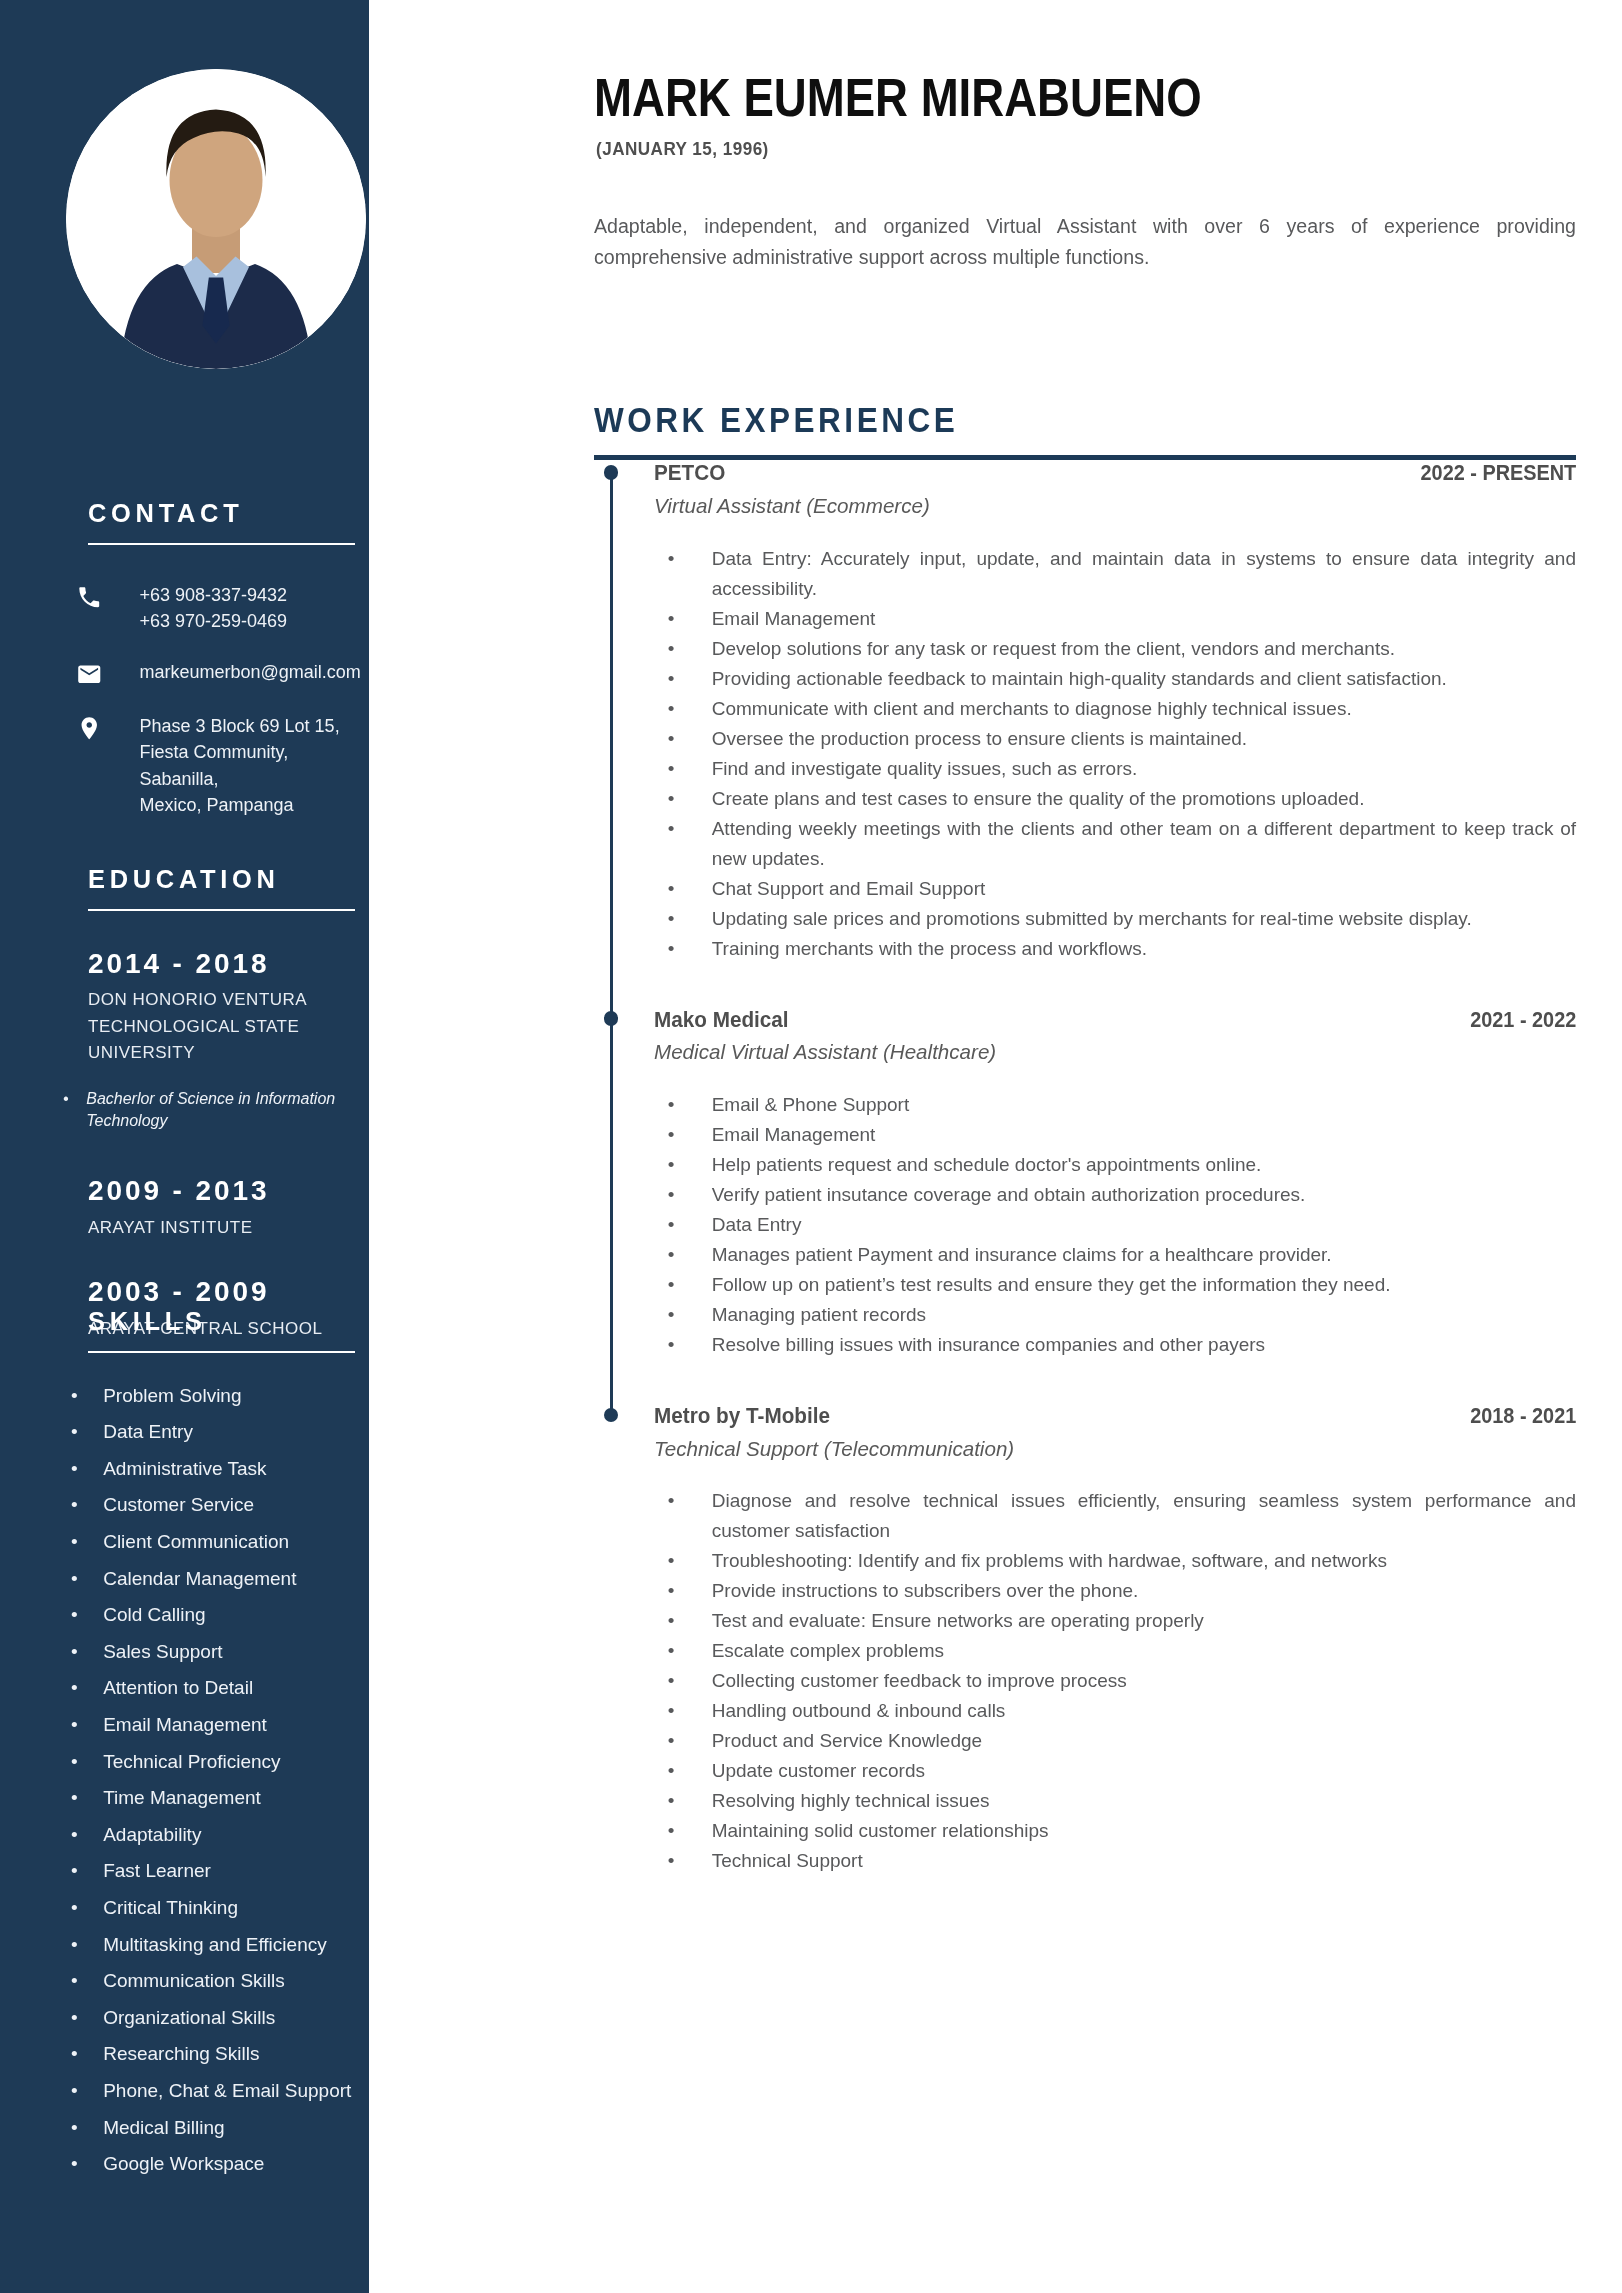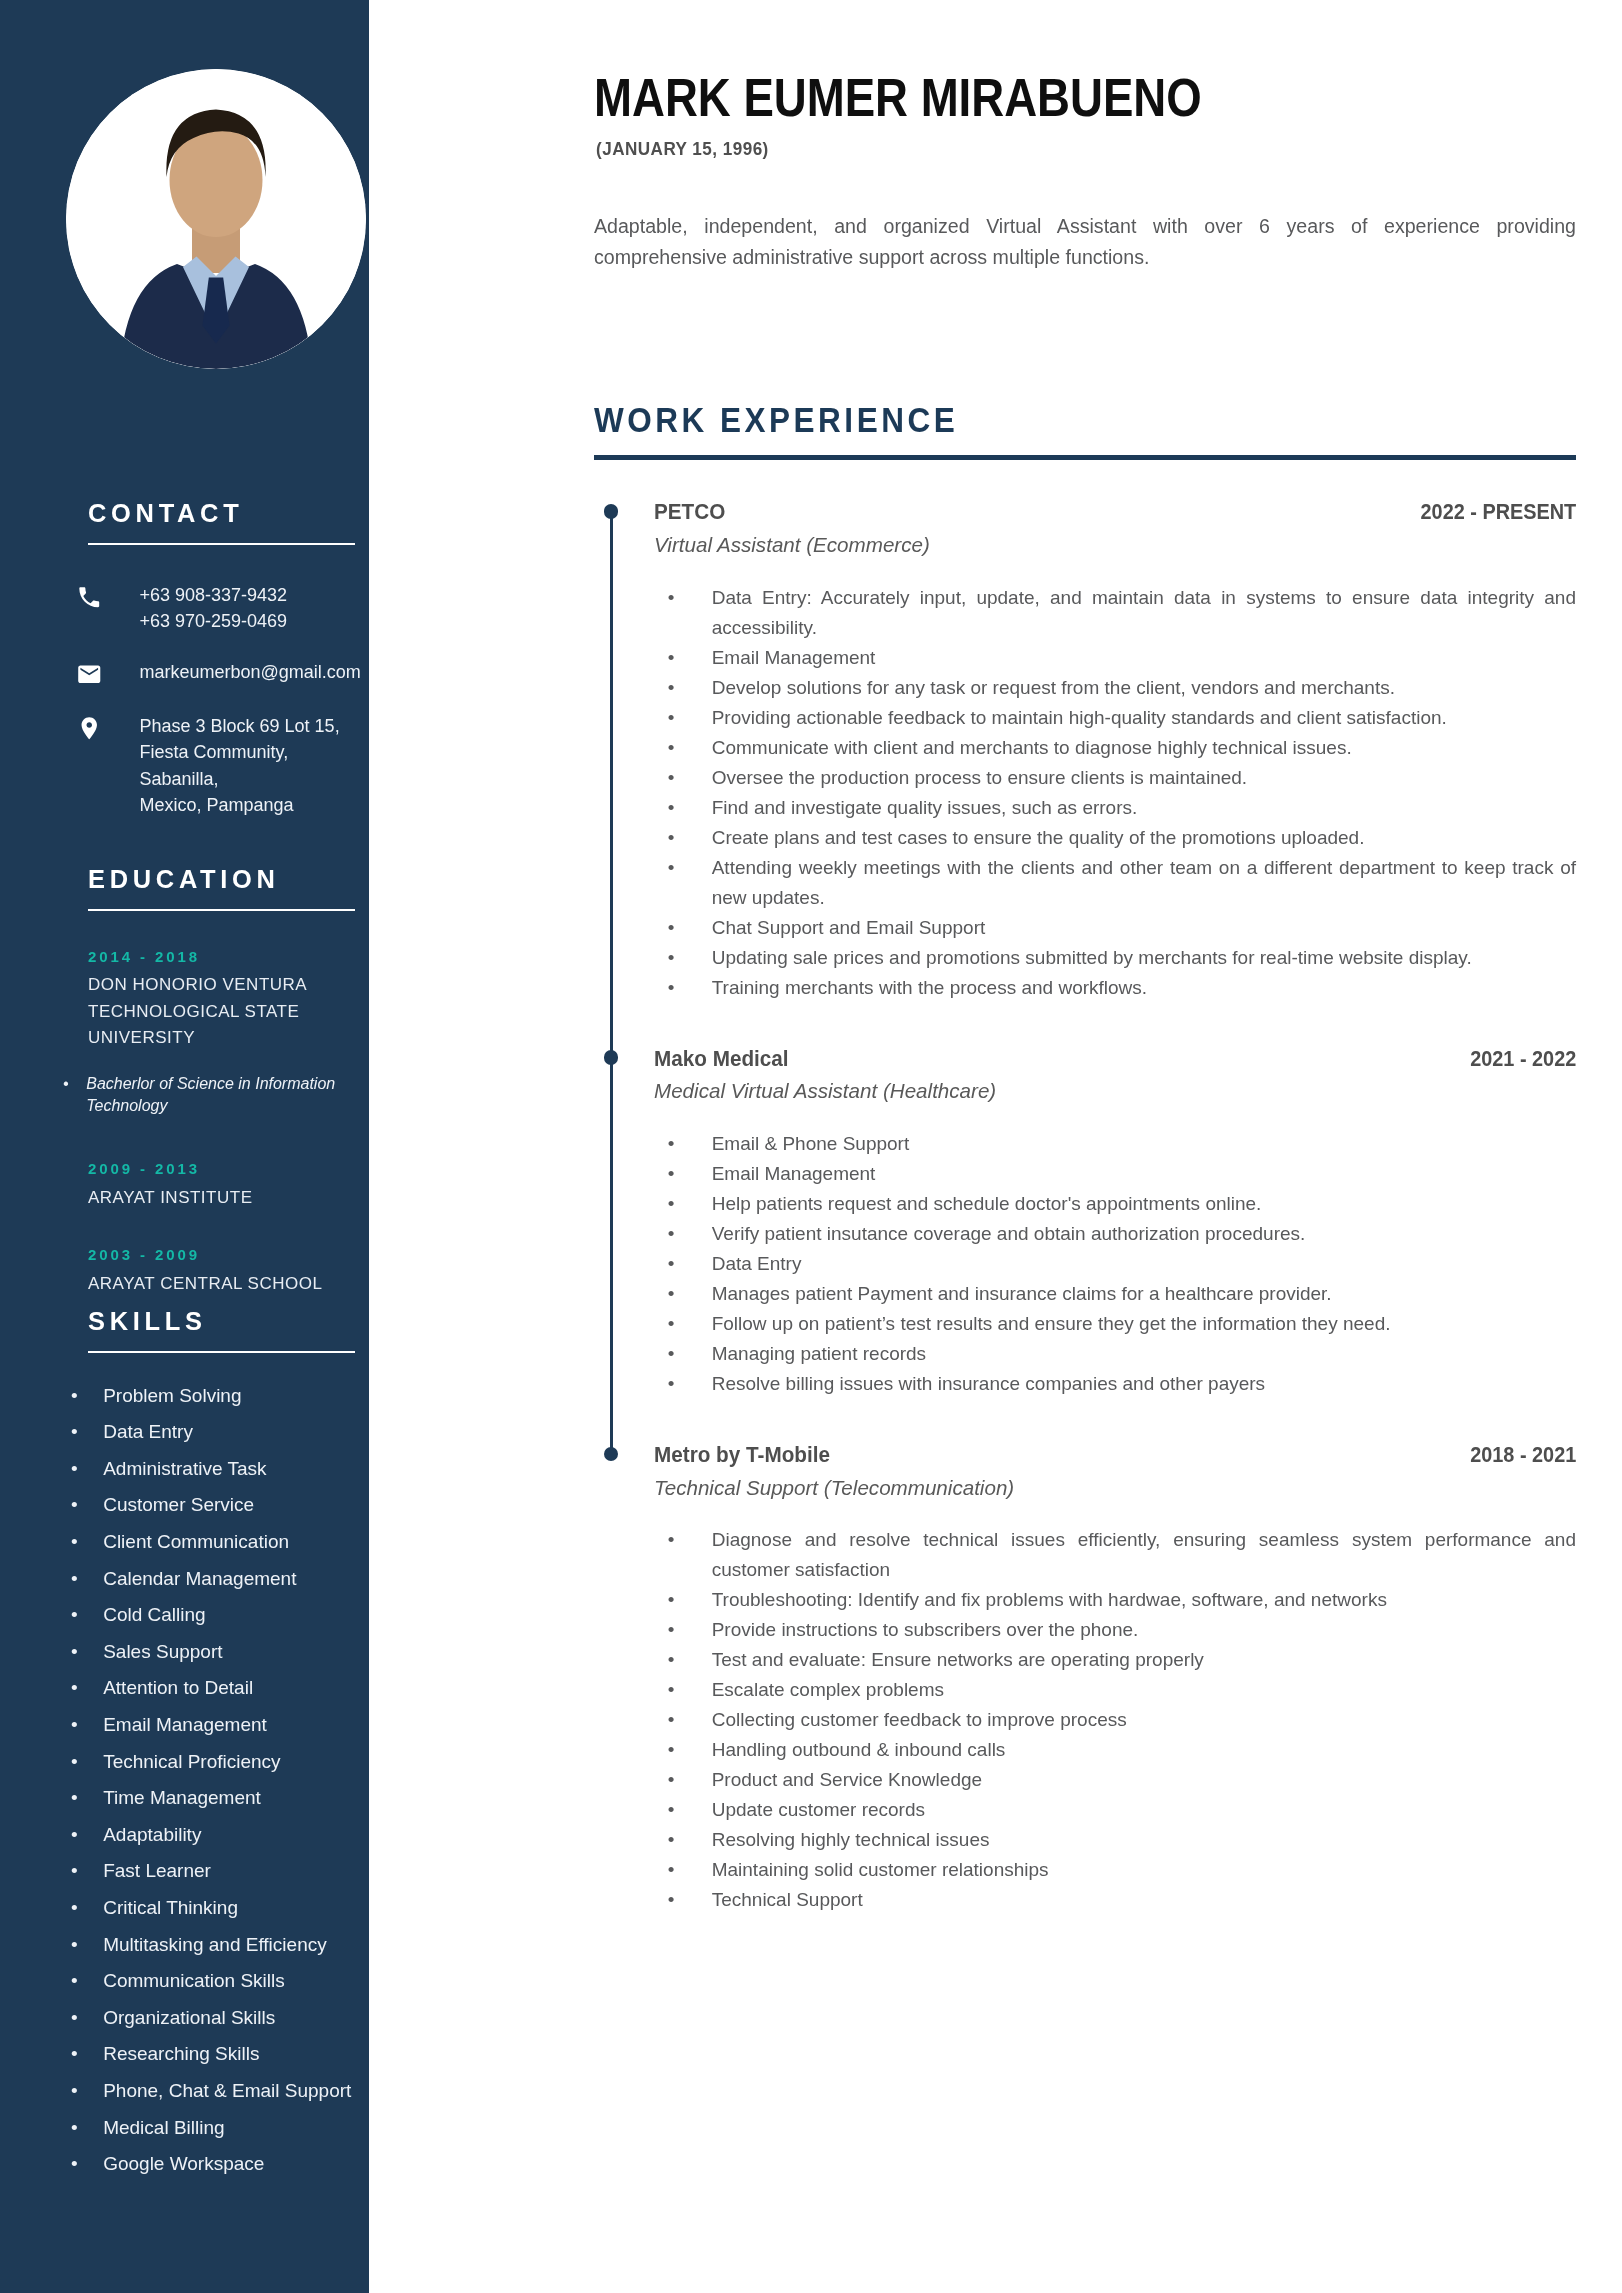--- a/index.html
+++ b/index.html
@@ -10,35 +10,35 @@
   
   .sidebar{position:absolute;left:0;top:0;width:369px;height:2294px;background:#1e3a56;}
   .photo-wrap{position:absolute;left:66px;top:69px;width:300px;height:300px;border-radius:50%;background:#fff;overflow:hidden;}
   .photo-wrap svg{display:block;width:100%;height:100%;}
   .side-section{position:absolute;left:0;width:369px;}
   .side-heading{color:#ffffff;font-weight:bold;font-size:26.5px;letter-spacing:4.9px;margin:0 0 0 88px;transform:scaleX(.96);transform-origin:left center;}
   .side-rule{height:2px;background:#ffffff;margin:13.7px 0 0 88px;width:267px;}
   .contact-item{display:flex;margin:0 0 25.5px 76px;color:#eef2f7;font-size:18px;line-height:1.45;}
   .contact-icon{width:26.5px;height:26.5px;flex:0 0 26.5px;margin-right:37px;margin-top:2px;}
   .contact-icon svg{width:26.5px;height:26.5px;display:block;}
-  .edu-years{color:#14b8a6;font-weight:bold;font-size:15px;letter-spacing:2.9px;margin:0 0 7.8px 88px;}
+  .edu-years{color:#ffffff;font-weight:bold;font-size:28px;letter-spacing:2.9px;margin:0 0 7.8px 88px;}
   .edu-school{color:#e8edf3;font-size:17px;letter-spacing:0.5px;line-height:1.55;margin:0 9.8px 0 88px;max-width:270px;}
   .edu-degree{display:flex;color:#eef2f7;font-style:italic;font-size:16px;line-height:1.35;margin:21.6px 5.9px 0 63px;}
   .edu-degree .blt{margin-right:17.6px;}
   .skills-list{margin:33px 0 0 0;padding:0;list-style:none;}
   .skills-list li{display:flex;color:#eef2f7;font-size:19px;line-height:20.6px;margin:0 0 16px 71px;}
   .skills-list .blt{margin-right:25.5px;}
   
   .main{position:absolute;left:594px;top:0;width:982px;}
   .person-name{margin:67px 0 0 0;font-size:53px;font-weight:800;color:#0f0f0f;letter-spacing:0;transform:scaleX(.86);transform-origin:left center;white-space:nowrap;}
   .birthdate{margin:9.8px 0 0 2px;font-size:18.6px;font-weight:bold;color:#4f4f4f;letter-spacing:0.5px;transform:scaleX(.92);transform-origin:left center;}
   .summary{margin:51px 0 0 0;font-size:19.6px;line-height:1.58;text-align:justify;color:#58595b;}
   .we-heading{margin:127px 0 0 0;font-size:35px;font-weight:800;color:#1c3a57;letter-spacing:3.9px;transform:scaleX(.9);transform-origin:left center;}
   .we-rule{height:4.9px;background:#1c3a57;margin-top:15.7px;width:982px;}
-  .jobs{margin-top:39px;}
+  .jobs{}
   .job{position:relative;padding-left:60px;padding-bottom:43px;}
   .job::after{content:"";position:absolute;left:9.8px;top:4.9px;width:14.7px;height:14.7px;border-radius:50%;background:#1e3a56;}
   .job::before{content:"";position:absolute;left:15.7px;top:0;bottom:0;width:2.9px;background:#1e3a56;}
   .job:first-child::before{top:11.8px;}
   .job:last-child::before{bottom:auto;height:11.8px;}
   .job-head{display:flex;justify-content:space-between;align-items:baseline;}
   .company{font-size:22.5px;font-weight:bold;color:#4e4e4e;transform:scaleX(.92);transform-origin:left center;white-space:nowrap;}
   .period{font-size:21.6px;font-weight:bold;color:#4e4e4e;transform:scaleX(.92);transform-origin:right center;white-space:nowrap;}
   .role{margin-top:7.8px;font-size:20.6px;font-style:italic;color:#595959;}
   .bullets{margin:25.5px 0 0 13.7px;}

